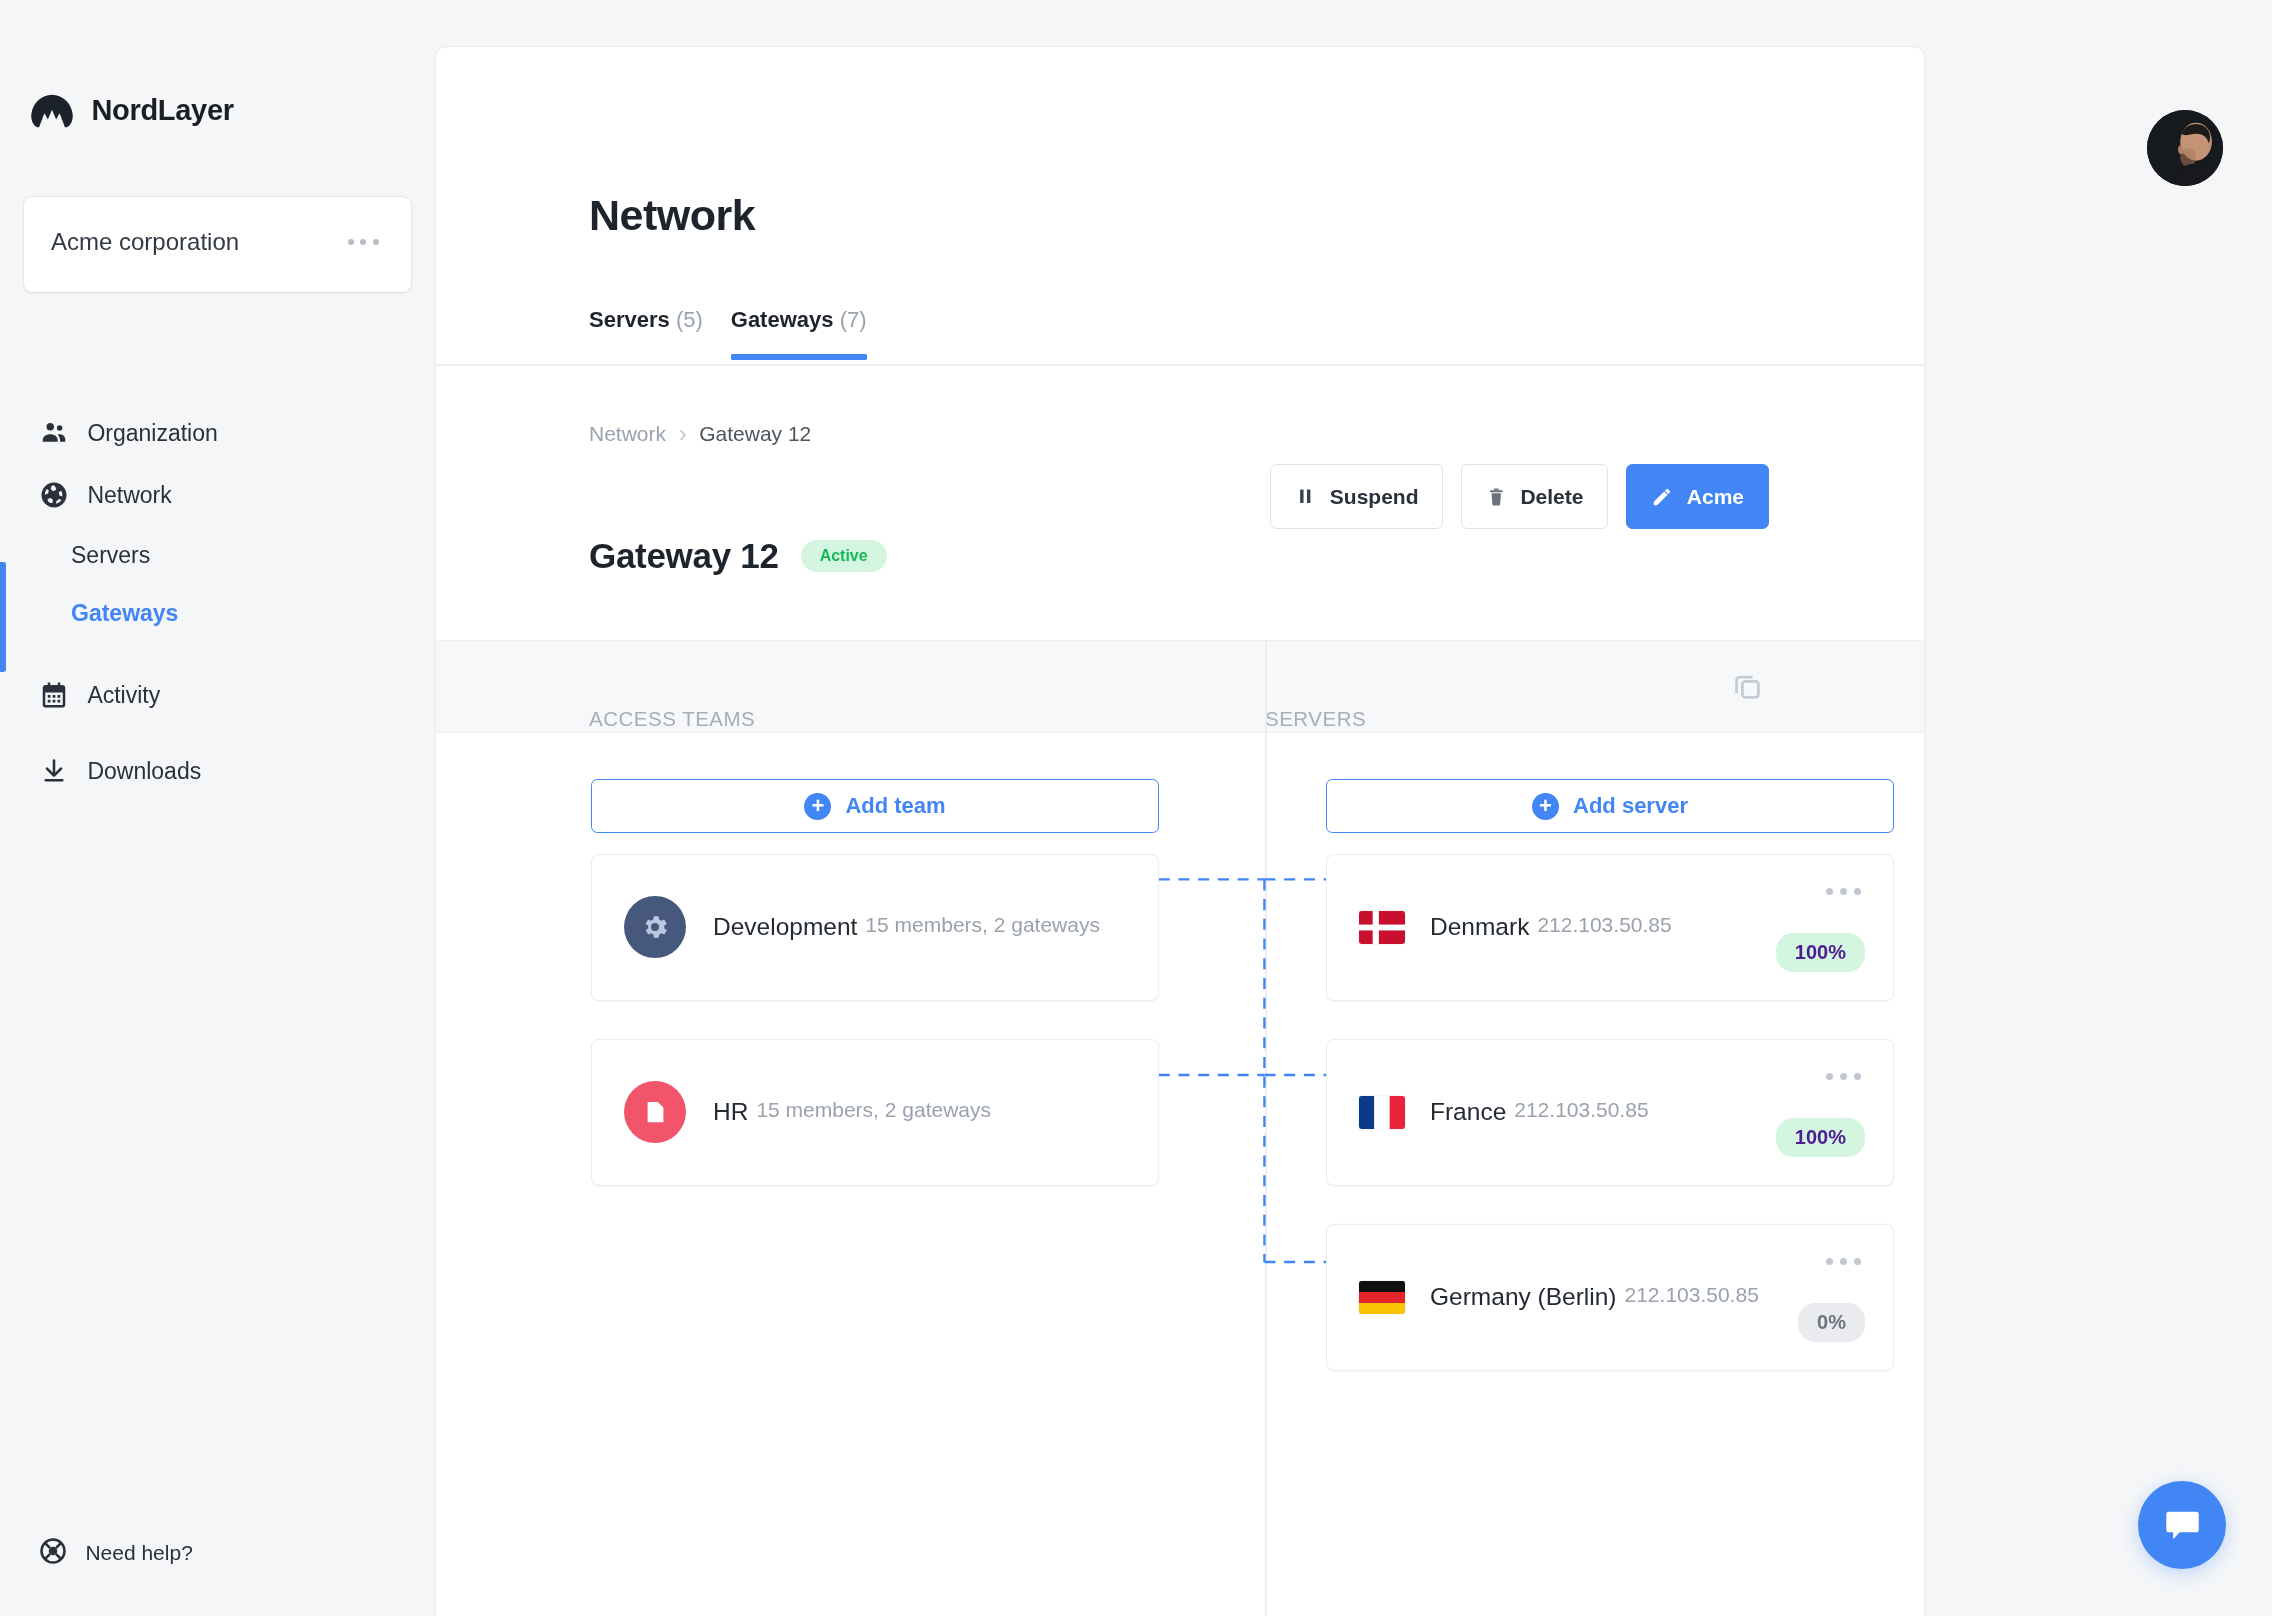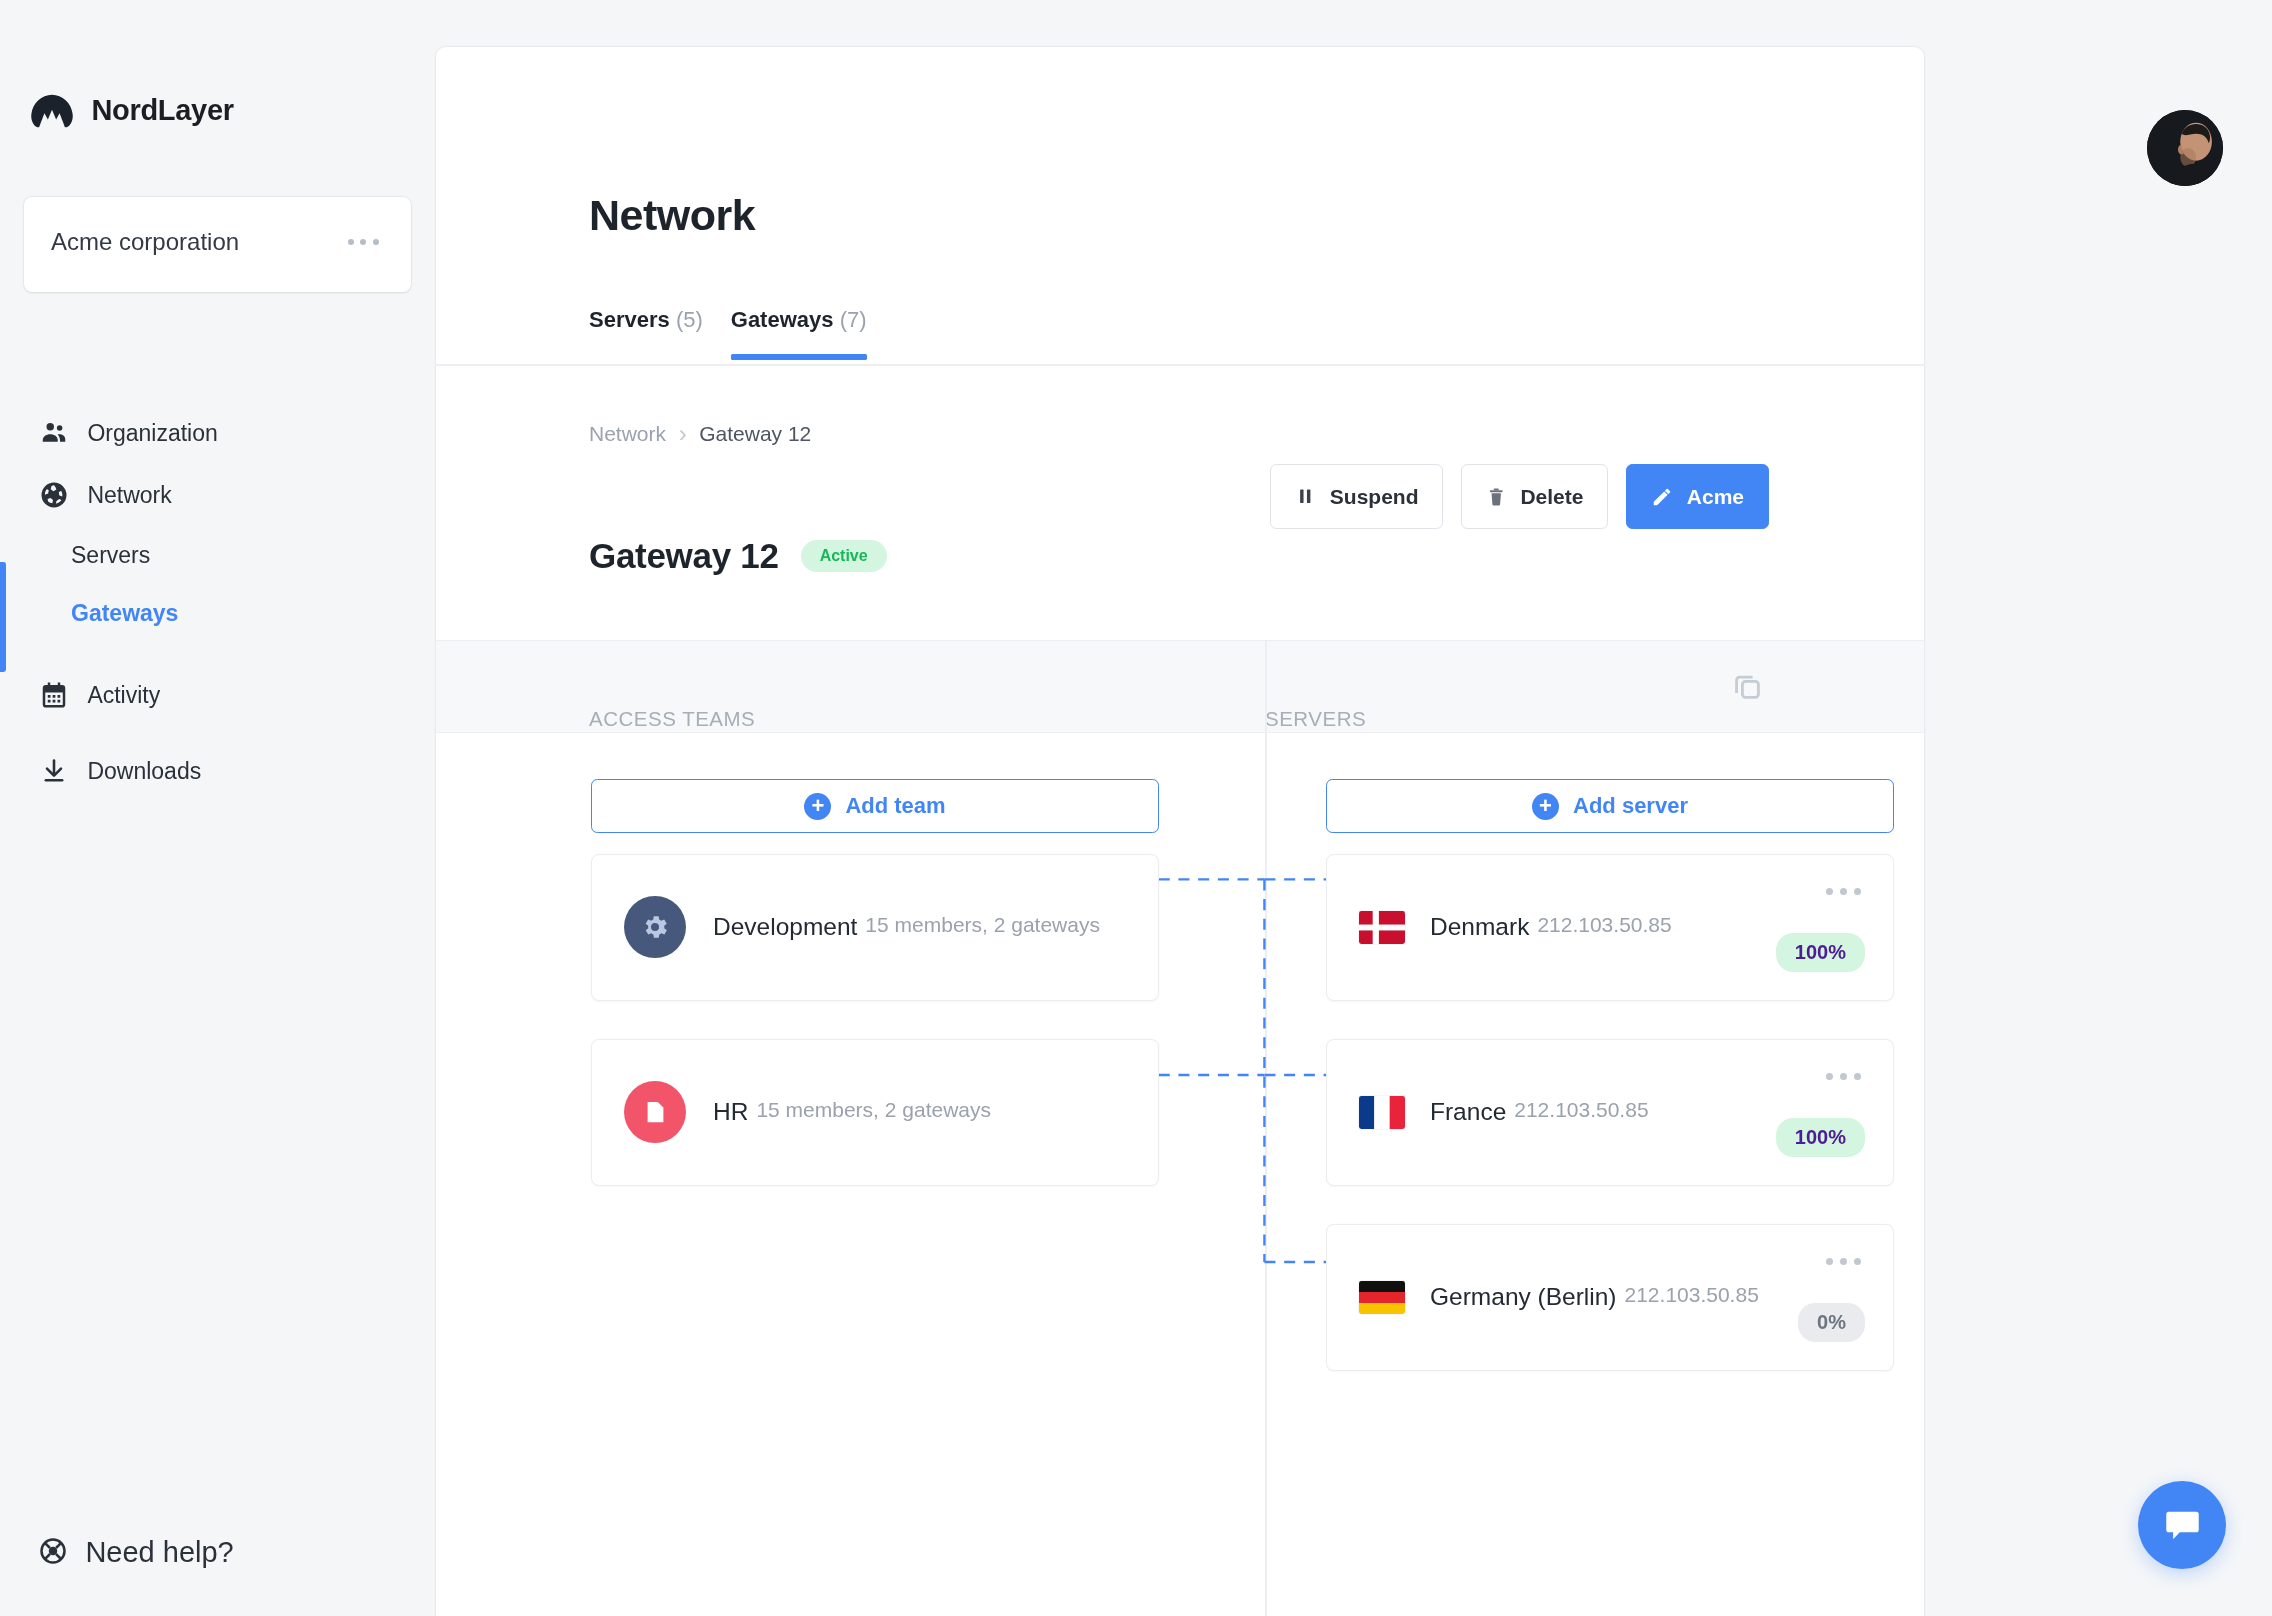--- a/index.html
+++ b/index.html
@@ -56,21 +56,21 @@
   .nav-sub .lbl { font-size: 23px; color: #2b313a; }
   .nav-sub.active .lbl { color: #4285f4; font-weight: bold; }
   .nav-sub.active::before {
     content: ""; position: absolute; left: 0; top: -22px;
     width: 5.5px; height: 110px; background: #4285f4; border-radius: 0 2.4px 2.4px 0;
   }
   .need-help {
     position: absolute; left: 38px; bottom: 47px;
     display: flex; align-items: center; gap: 17.4px; cursor: pointer;
   }
-  .need-help .lbl { font-size: 29px; color: #2b313a; }
+  .need-help .lbl { font-size: 21px; color: #2b313a; }
 
   
   .panel {
     position: absolute; left: 436px; top: 47px;
     width: 1488px; height: 1569px;
     background: #ffffff;
     border-radius: 9.5px 9.5px 0 0;
     box-shadow: 0 0.8px 3.2px rgba(16,24,40,.07), 0 0 0 0.8px rgba(16,24,40,.03);
     overflow: hidden;
   }

